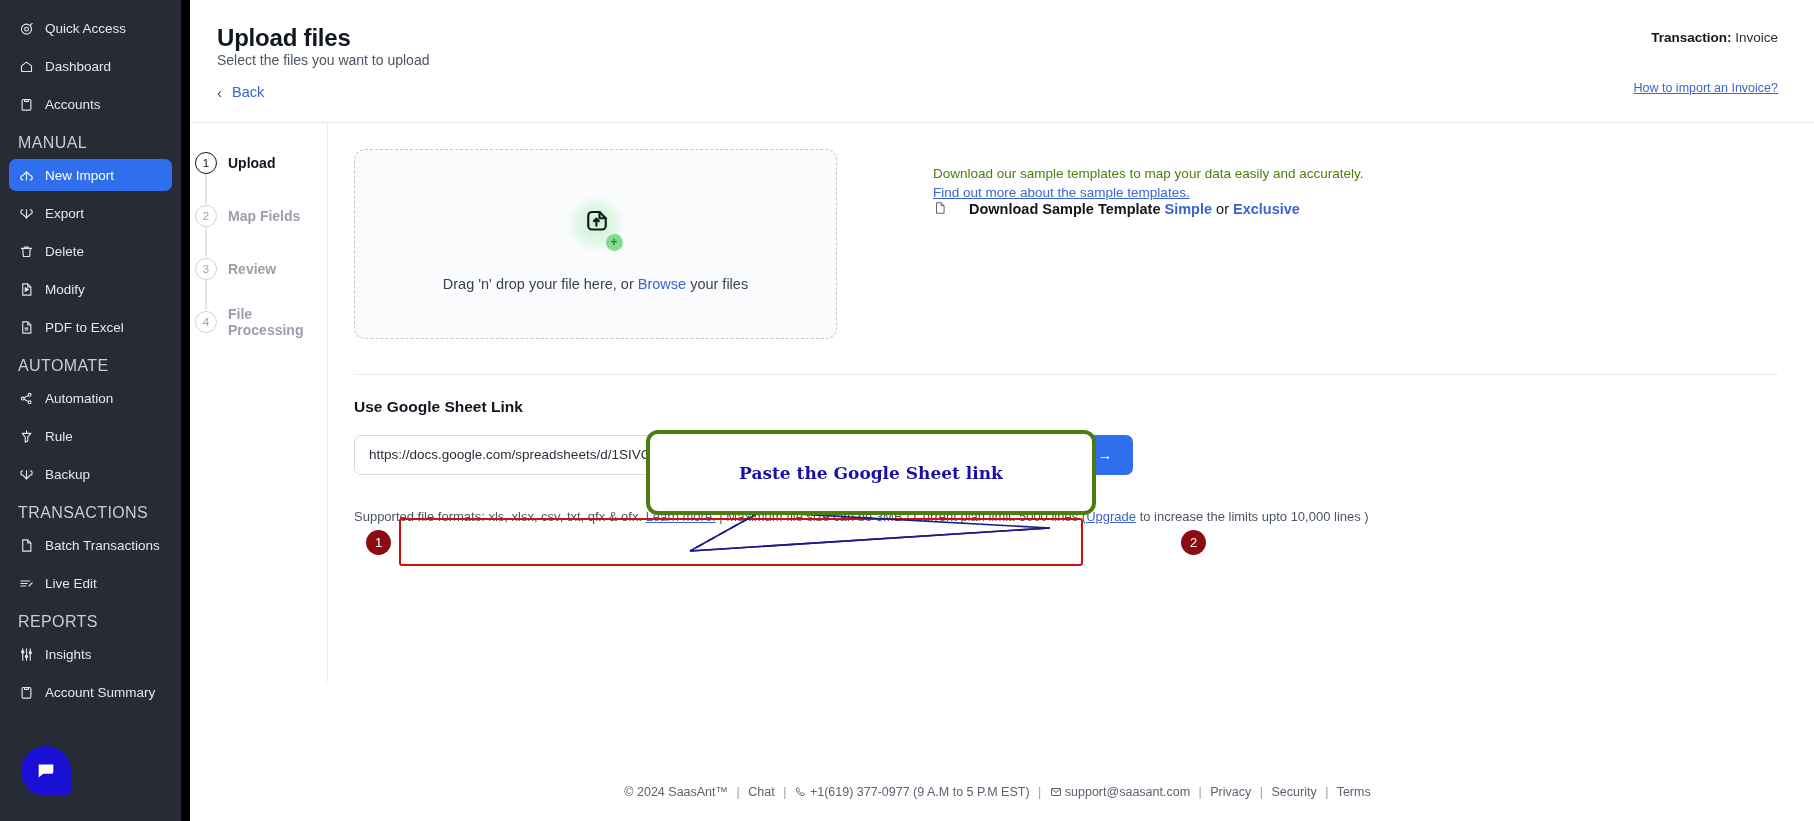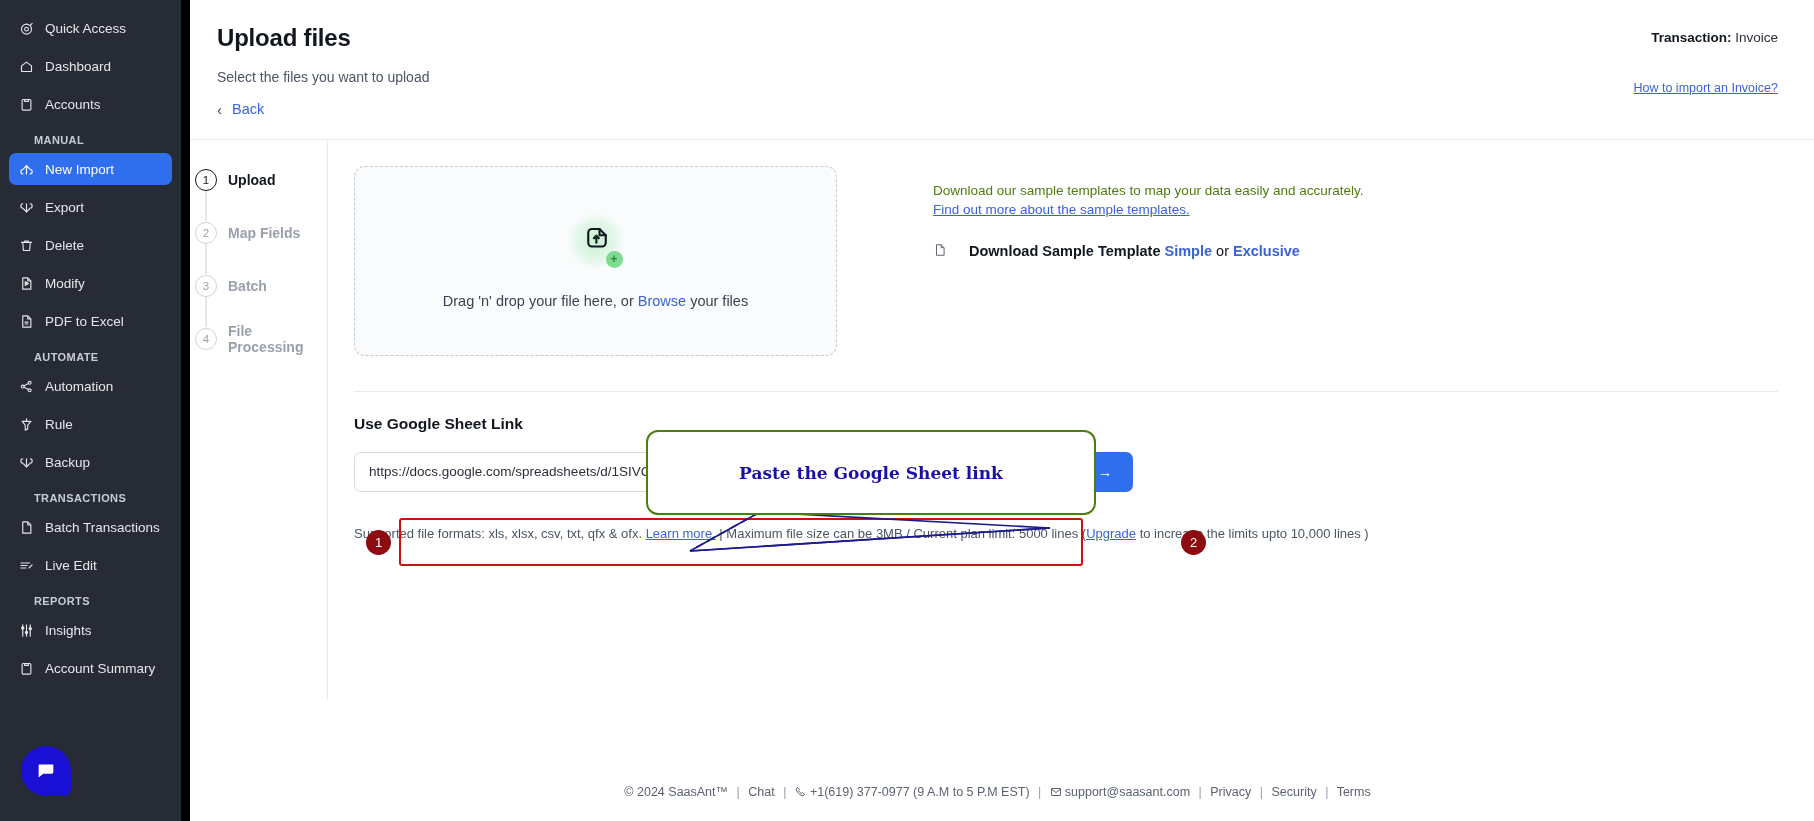--- a/index.html
+++ b/index.html
@@ -40,26 +40,26 @@
   }
   .nav-item.active { background: #2f6fed; color: #fff; }
   .nav-item .ico {
     width: 16px; height: 16px;
     display: inline-flex; align-items: center; justify-content: center;
     flex: 0 0 16px;
   }
   .nav-item .ico svg { width: 15px; height: 15px; display: block; }
   .nav-gap { height: 6px; }
   .nav-section {
-    font-size: 11px;
-    font-weight: bold;
+    font-size: 16px;
+    font-weight: normal;
     letter-spacing: 0.4px;
     color: #c8ccd6;
     padding: 0 18px;
-    margin: 14px 0 7px 16px;
+    margin: 14px 0 7px 0;
   }
   .sidebar-notch {
     position: absolute;
     left: 181px; top: 0;
     width: 9px; height: 821px;
     background: #000;
   }
 
   
   .chat-fab {
@@ -84,21 +84,20 @@
   }
 
   .page-head { padding: 24px 36px 0 36px; position: relative; }
   .page-title {
     font-size: 24px;
     font-weight: bold;
     color: #11161f;
     letter-spacing: -0.2px;
   }
   .page-sub {
-    margin-top: 17px;
     font-size: 14px;
     color: #4b5563;
   }
   .back-link {
     margin-top: 16px;
     display: inline-flex;
     align-items: center;
     gap: 10px;
     font-size: 14.5px;
     color: #3b63d6;
@@ -205,21 +204,20 @@
   .tpl-desc { margin-top: 7px; font-size: 13.5px; color: #4d7c0f; }
   .tpl-link {
     margin-top: 4px;
     font-size: 13.5px;
     color: #3b63d6;
     text-decoration: underline;
     cursor: pointer;
     display: inline-block;
   }
   .tpl-row {
-    margin-top: 25px;
     display: flex;
     align-items: center;
     gap: 22px;
   }
   .tpl-row .doc-ico { width: 14px; height: 17px; }
   .tpl-row .txt { font-size: 14.5px; color: #11161f; font-weight: bold; }
   .tpl-row .txt a { color: #3b63d6; text-decoration: none; cursor: pointer; font-weight: bold; }
   .tpl-row .txt .or { font-weight: normal; color: #11161f; }
 
   .divider { margin-top: 35px; border-top: 1px solid #e8eaef; }
@@ -296,21 +294,21 @@
   }
   .footer .sep { margin: 0 5px; color: #9aa0ab; }
   .footer a { color: #5b6270; text-decoration: none; cursor: pointer; }
   .footer svg { vertical-align: -2px; margin-right: 3px; }
 
   
   .anno-callout {
     position: absolute;
     left: 646px; top: 430px;
     width: 450px; height: 85px;
-    border: 2px solid #4d7c0f;
+    border: 4px solid #4d7c0f;
     border-radius: 12px;
     background: #fff;
     display: flex;
     align-items: center;
     justify-content: center;
     z-index: 30;
   }
   .anno-callout .t {
     font-family: "DejaVu Serif", serif;
     font-weight: bold;
@@ -546,21 +544,21 @@
         <div class="step done">
           <span class="bub">1</span>
           <span class="lbl">Upload</span>
         </div>
         <div class="step">
           <span class="bub">2</span>
           <span class="lbl">Map Fields</span>
         </div>
         <div class="step">
           <span class="bub">3</span>
-          <span class="lbl">Batch</span>
+          <span class="lbl">Review</span>
         </div>
         <div class="step">
           <span class="bub">4</span>
           <span class="lbl">File Processing</span>
         </div>
       </div>
 
       <div class="stage">
 
         <div class="upper">

